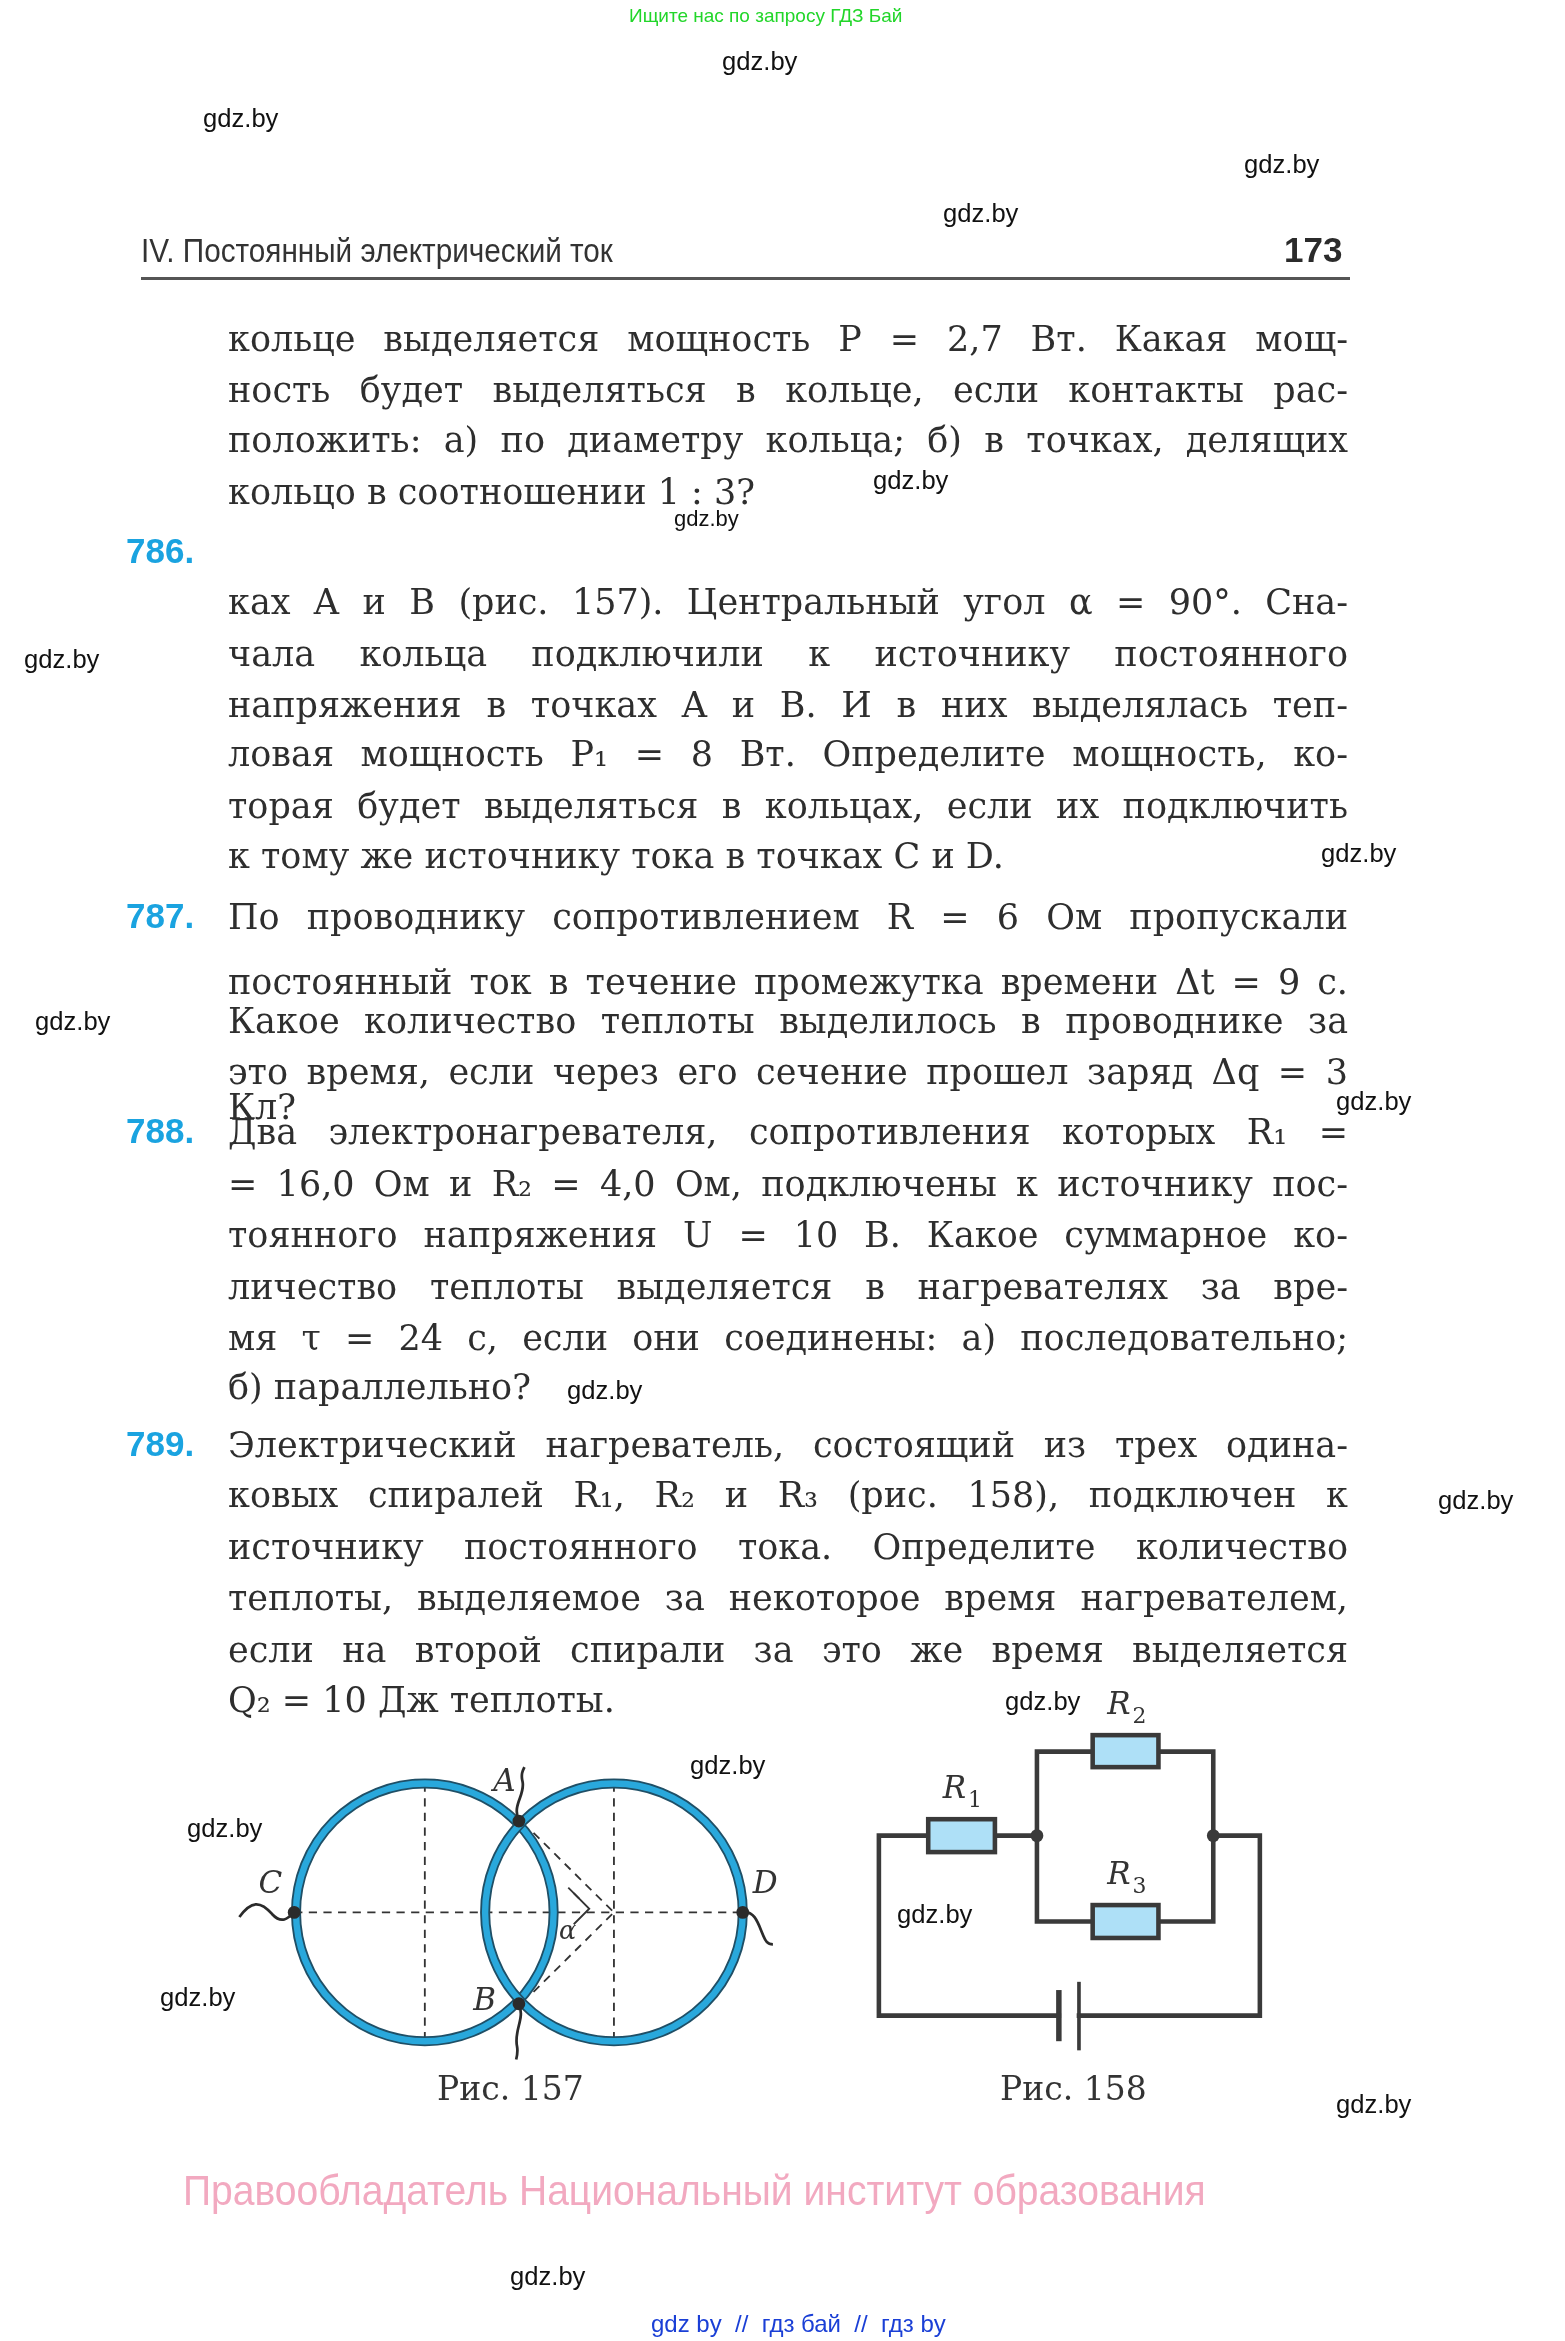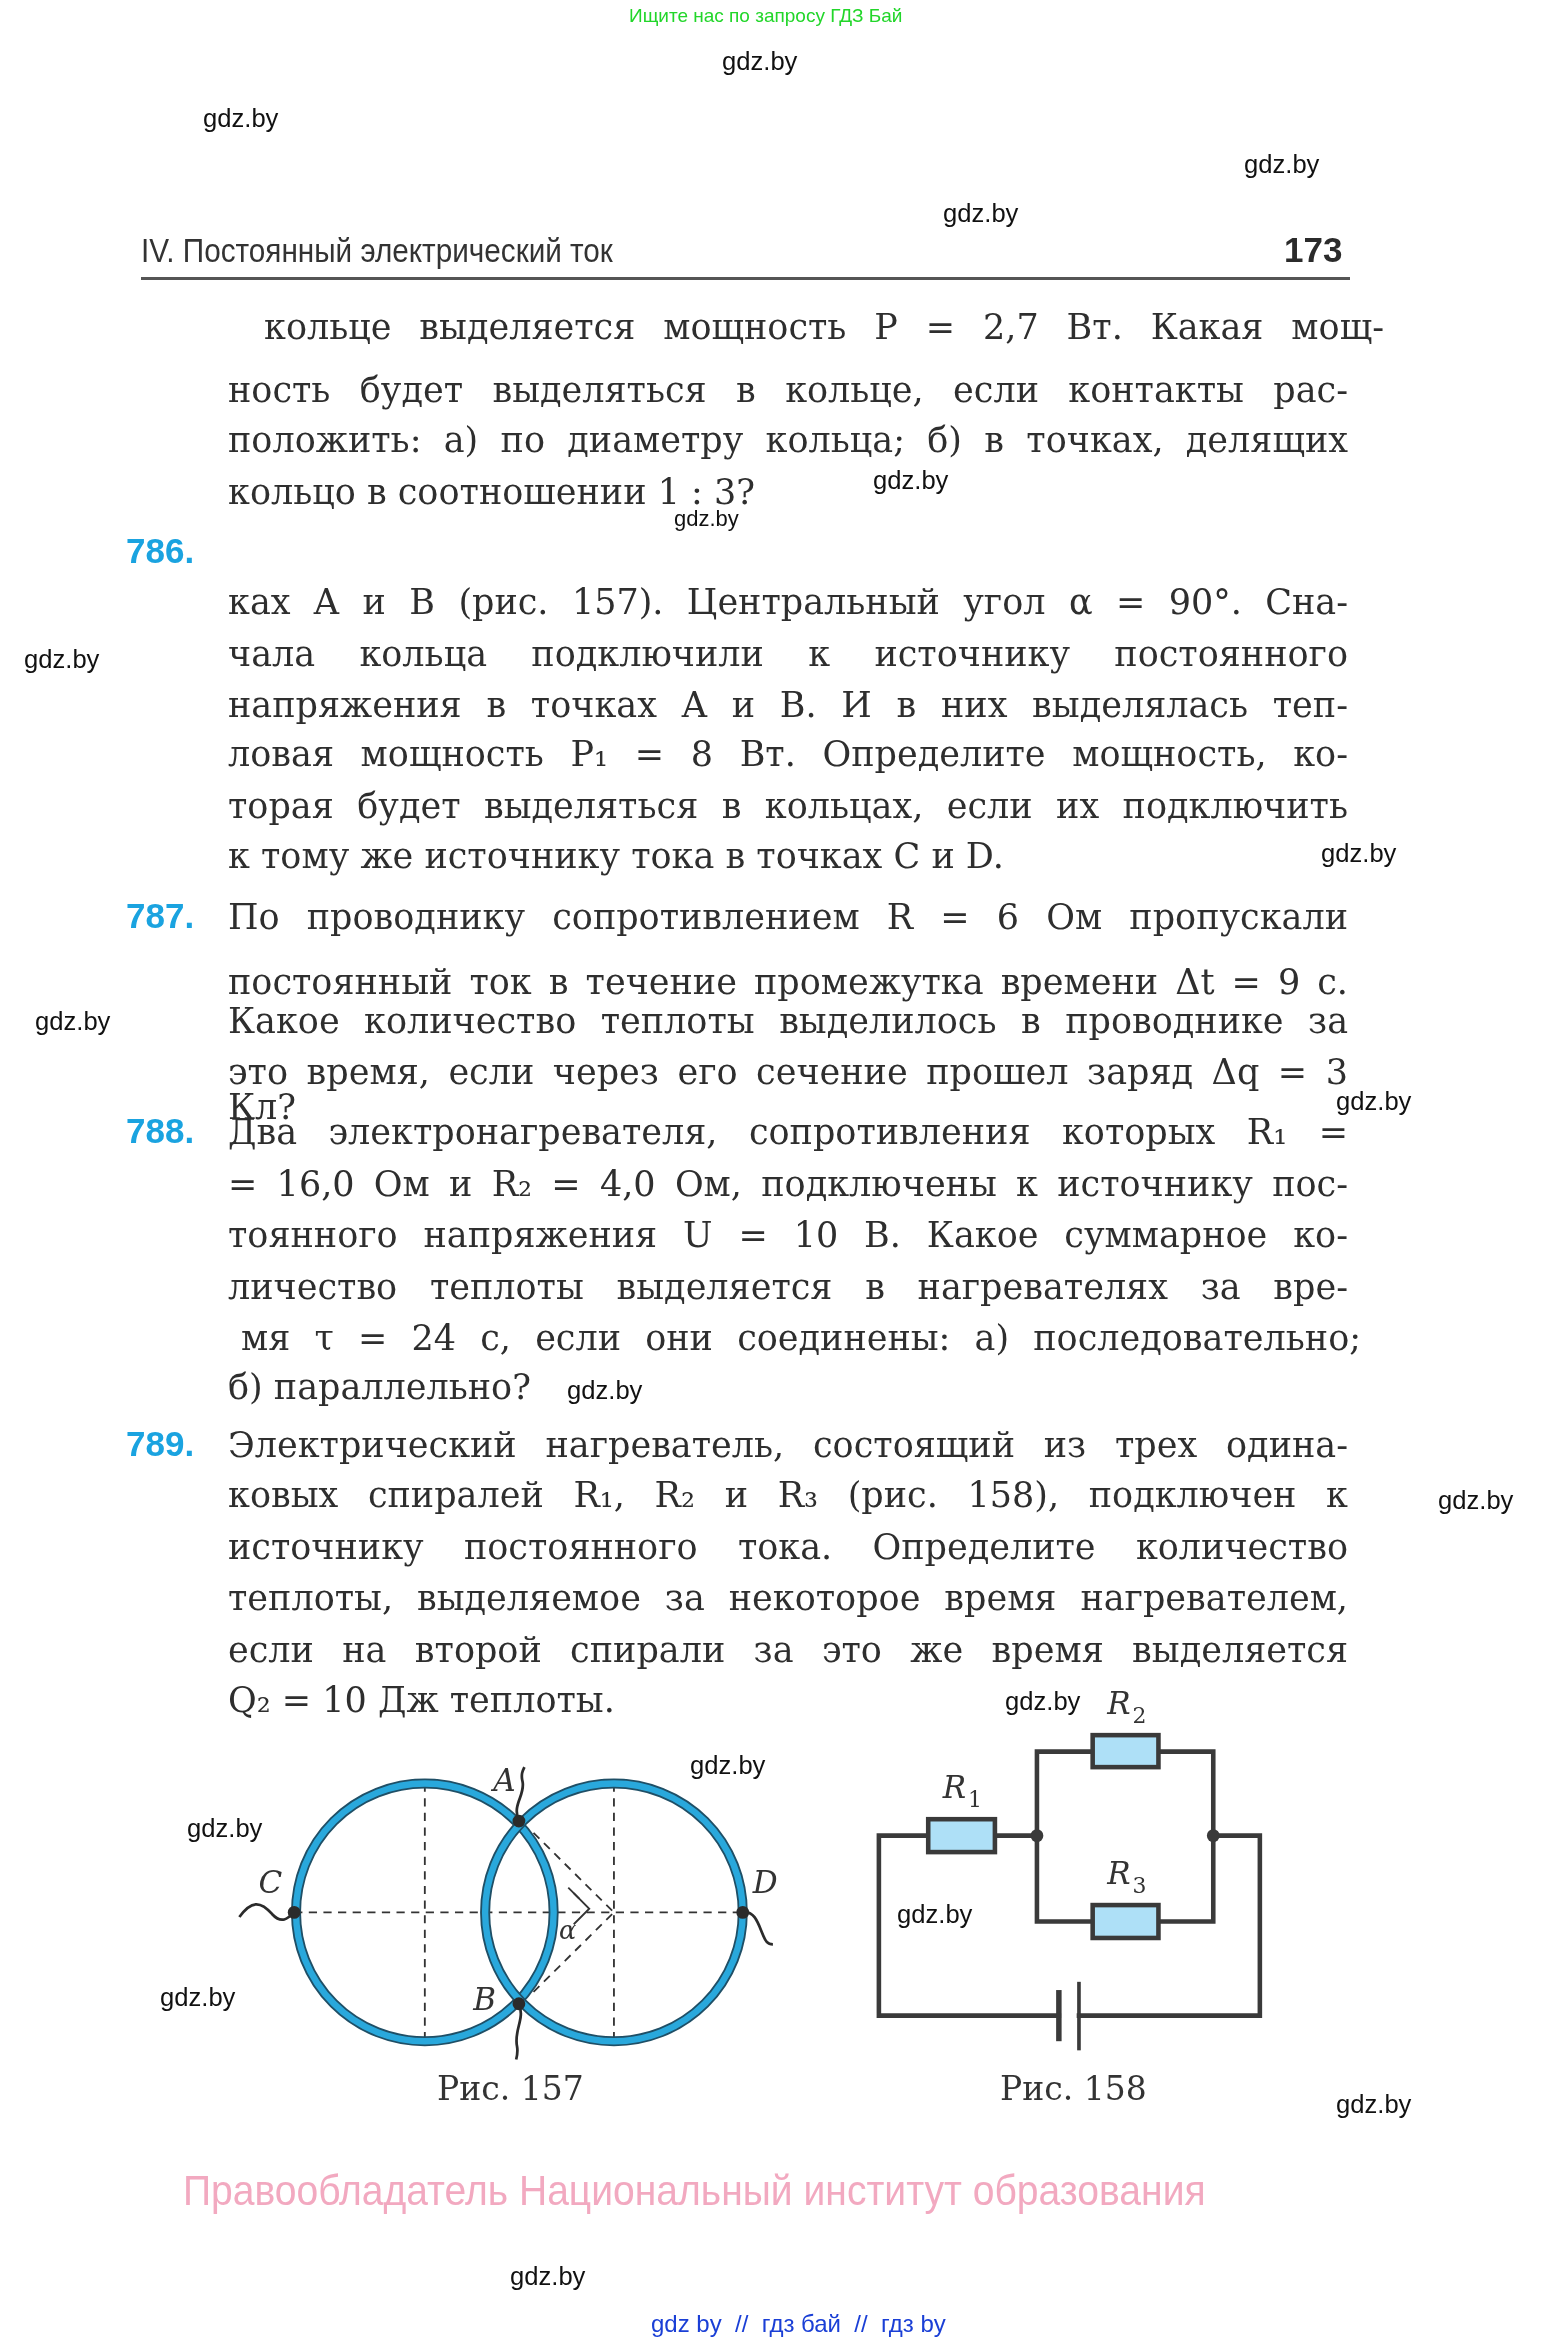--- a/index.html
+++ b/index.html
@@ -28,21 +28,21 @@
 
   <div class="wm" style="left:722px;top:49px;">gdz.by</div>
   <div class="wm" style="left:203px;top:106px;">gdz.by</div>
   <div class="wm" style="left:1244px;top:152px;">gdz.by</div>
   <div class="wm" style="left:943px;top:201px;">gdz.by</div>
 
   <div class="hdr-title">IV. Постоянный электрический ток</div>
   <div class="hdr-page">173</div>
   <div class="hdr-rule"></div>
 
-  <div class="line" style="top:310px;margin-left:36px;">
+  <div class="line" style="top:322px;">
       <span class="t">кольце выделяется мощность P = 2,7 Вт. Какая мощ-</span>
     </div>
   <div class="line" style="top:373px;">
       <span class="t">ность будет выделяться в кольце, если контакты рас-</span>
     </div>
   <div class="line" style="top:423px;">
       <span class="t">положить: а) по диаметру кольца; б) в точках, делящих</span>
     </div>
   <div class="line last" style="top:475px;width:585px;">
       <span class="t">кольцо в соотношении 1 : 3?</span>
@@ -94,21 +94,21 @@
     </div>
   <div class="line" style="top:1167px;">
       <span class="t">= 16,0 Ом и R₂ = 4,0 Ом, подключены к источнику пос-</span>
     </div>
   <div class="line" style="top:1218px;">
       <span class="t">тоянного напряжения U = 10 В. Какое суммарное ко-</span>
     </div>
   <div class="line" style="top:1270px;">
       <span class="t">личество теплоты выделяется в нагревателях за вре-</span>
     </div>
-  <div class="line" style="top:1321px;margin-left:13px;">
+  <div class="line" style="top:1321px;">
       <span class="t">мя τ = 24 с, если они соединены: а) последовательно;</span>
     </div>
   <div class="line last" style="top:1370px;width:347px;">
       <span class="t">б) параллельно?</span>
     </div>
   <div class="wm" style="left:567px;top:1378px;">gdz.by</div>
 
   <div class="pnum" style="top:1426px;">789.</div>
   <div class="line" style="top:1428px;">
       <span class="t">Электрический нагреватель, состоящий из трех одина-</span>

